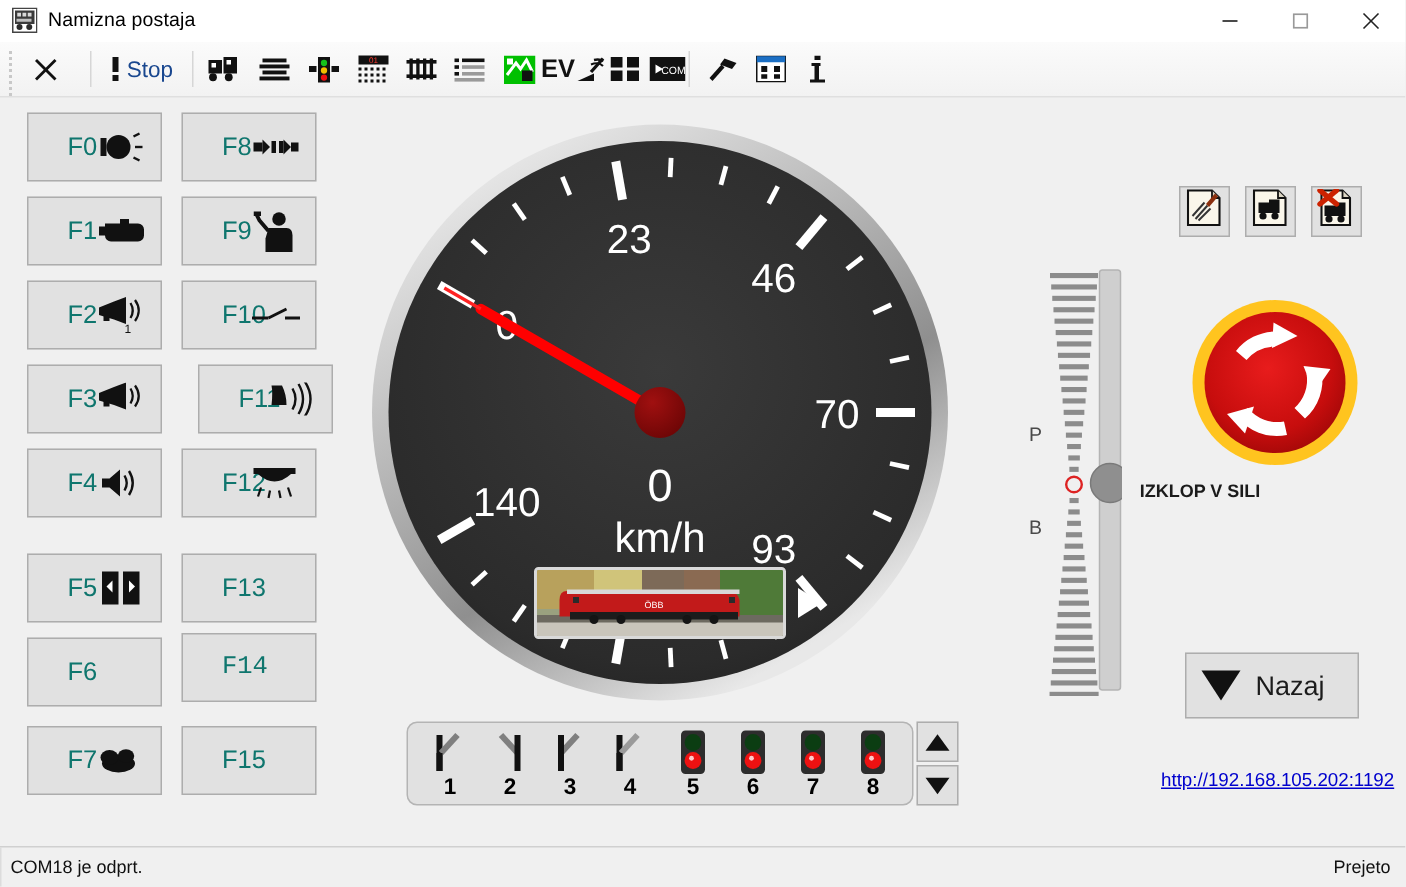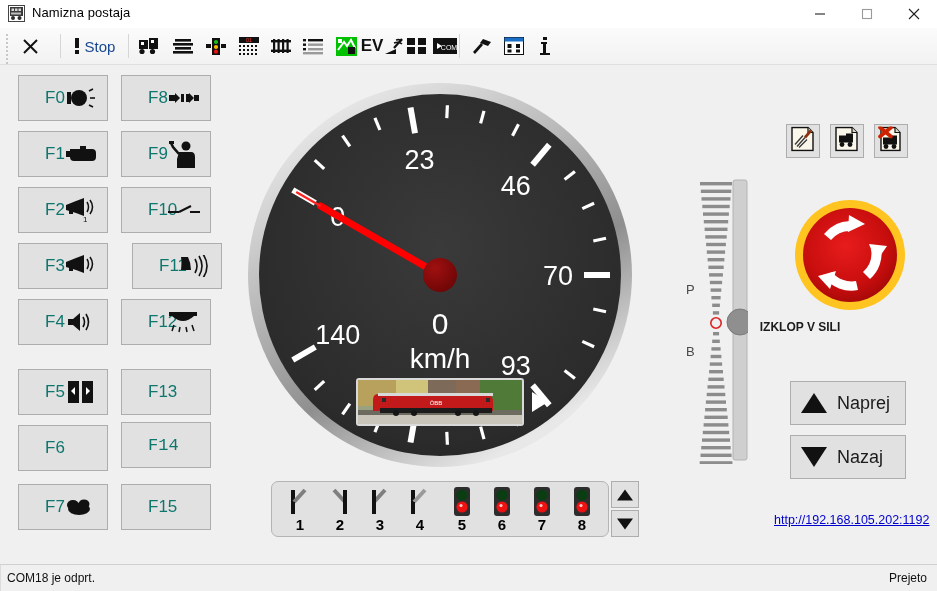--- a/index.html
+++ b/index.html
@@ -683,24 +683,20 @@
         <path d="M57 18 L73 27 L56 35 Z"></path>
         <path d="M89 50 a34 34 0 0 1 -11 32 l-7 -7 a25 25 0 0 0 8 -23 z"></path>
         <path d="M95 49 L84 65 L77 47 Z"></path>
         <path d="M32 80 a34 34 0 0 0 34 13 l-2 -9 a25 25 0 0 1 -24 -9 z"></path>
         <path d="M26 79 L44 74 L38 92 Z"></path>
       </g>
     </svg>
   </div>
   <div class="estoplbl">IZKLOP V SILI</div>
 
-  <div class="navbtn" id="btn-naprej">
-    <span class="nt" style="border-left:13px solid transparent;border-right:13px solid transparent;border-bottom:20px solid #111;"></span>
-    <span class="nl">Naprej</span>
-  </div>
   <div class="navbtn" id="btn-nazaj">
     <span class="nt" style="border-left:13px solid transparent;border-right:13px solid transparent;border-top:20px solid #111;"></span>
     <span class="nl">Nazaj</span>
   </div>
 
   <a class="link" href="#">http://192.168.105.202:1192</a>
 
   <div class="accpanel">
     <div class="acc" style="left:9px;">
       <span class="ag">

